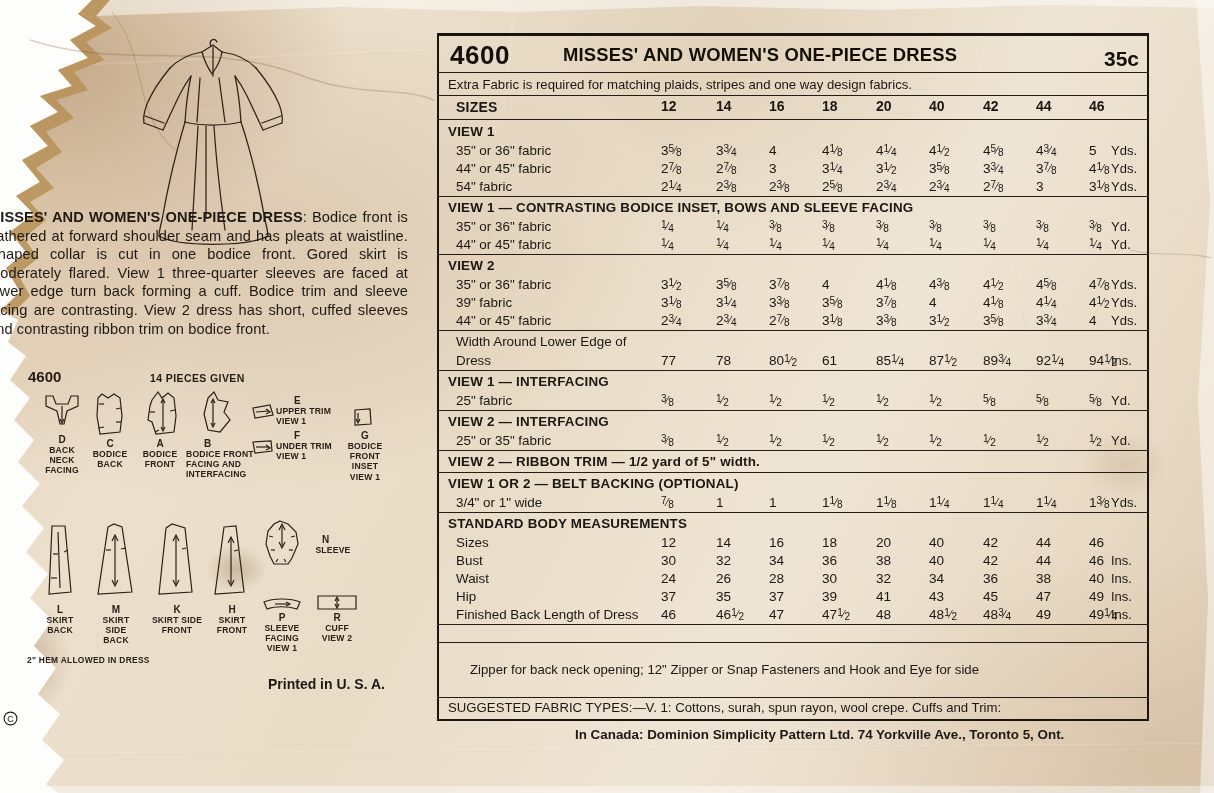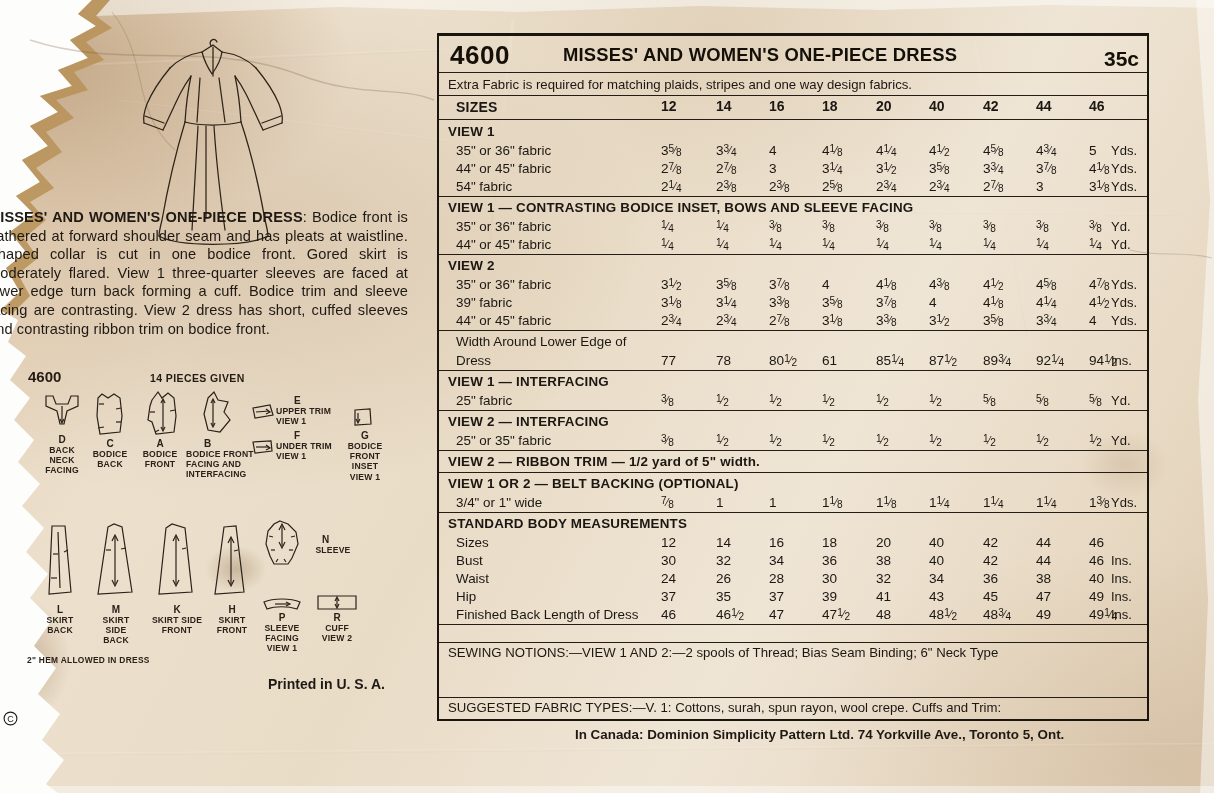--- a/index.html
+++ b/index.html
@@ -756,22 +756,22 @@
         <div class="cell" style="left: 490px; top: 571px;">48<span class="fr"><span class="n">1</span><span class="s">⁄</span><span class="d">2</span></span></div>
         <div class="cell" style="left: 544px; top: 571px;">48<span class="fr"><span class="n">3</span><span class="s">⁄</span><span class="d">4</span></span></div>
         <div class="cell" style="left: 597px; top: 571px;">49</div>
         <div class="cell" style="left: 650px; top: 571px;">49<span class="fr"><span class="n">1</span><span class="s">⁄</span><span class="d">4</span></span></div>
         <div class="unit" style="top: 571px;">Ins.</div>
         <div class="hr" style="top: 588px;"></div>
       </div>
 
     <div class="hr" style="top:606px;"></div>
     <div class="para" style="top:609px;">
-      <span>SEWING NOTIONS:—VIEW 1 AND 2:—2 spools of Thread; Bias Seam Binding; 6" Neck Type</span><br>
-      <span class="ind" style="width:22px;"></span><br>
+      <br>
+      <span class="ind" style="width:22px;"></span><span>Zipper for back neck opening; 12" Zipper or Snap Fasteners and Hook and Eye for side</span><br>
       <span class="ind" style="width:22px;"></span>
     </div>
     <div class="hr" style="top:661px;"></div>
     <div class="para" style="top:664px;">
       <span>SUGGESTED FABRIC TYPES:—V. 1: Cottons, surah, spun rayon, wool crepe. Cuffs and Trim:</span><br>
       <span class="ind" style="width:22px;"></span>
     </div>
   </div>
 </div>
 

